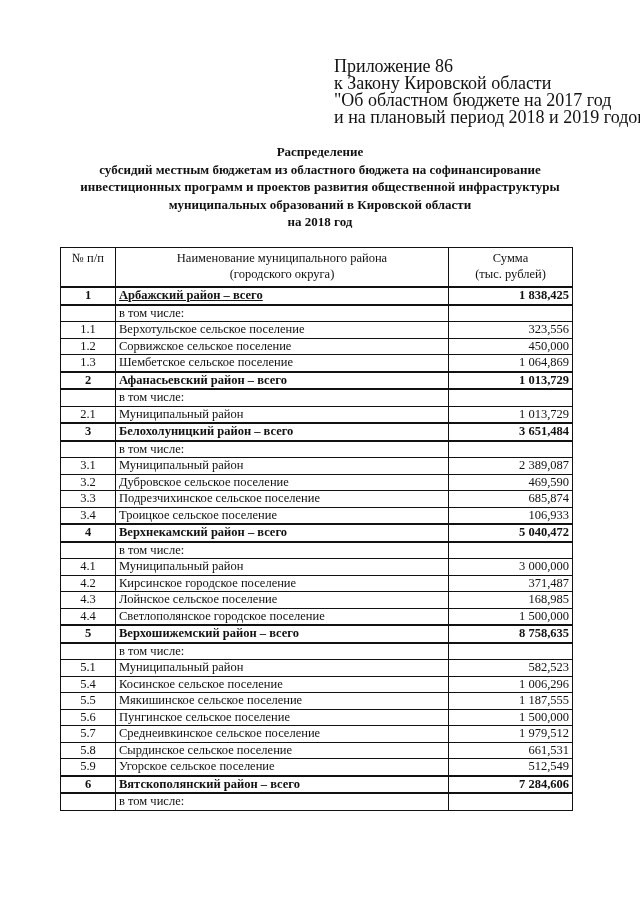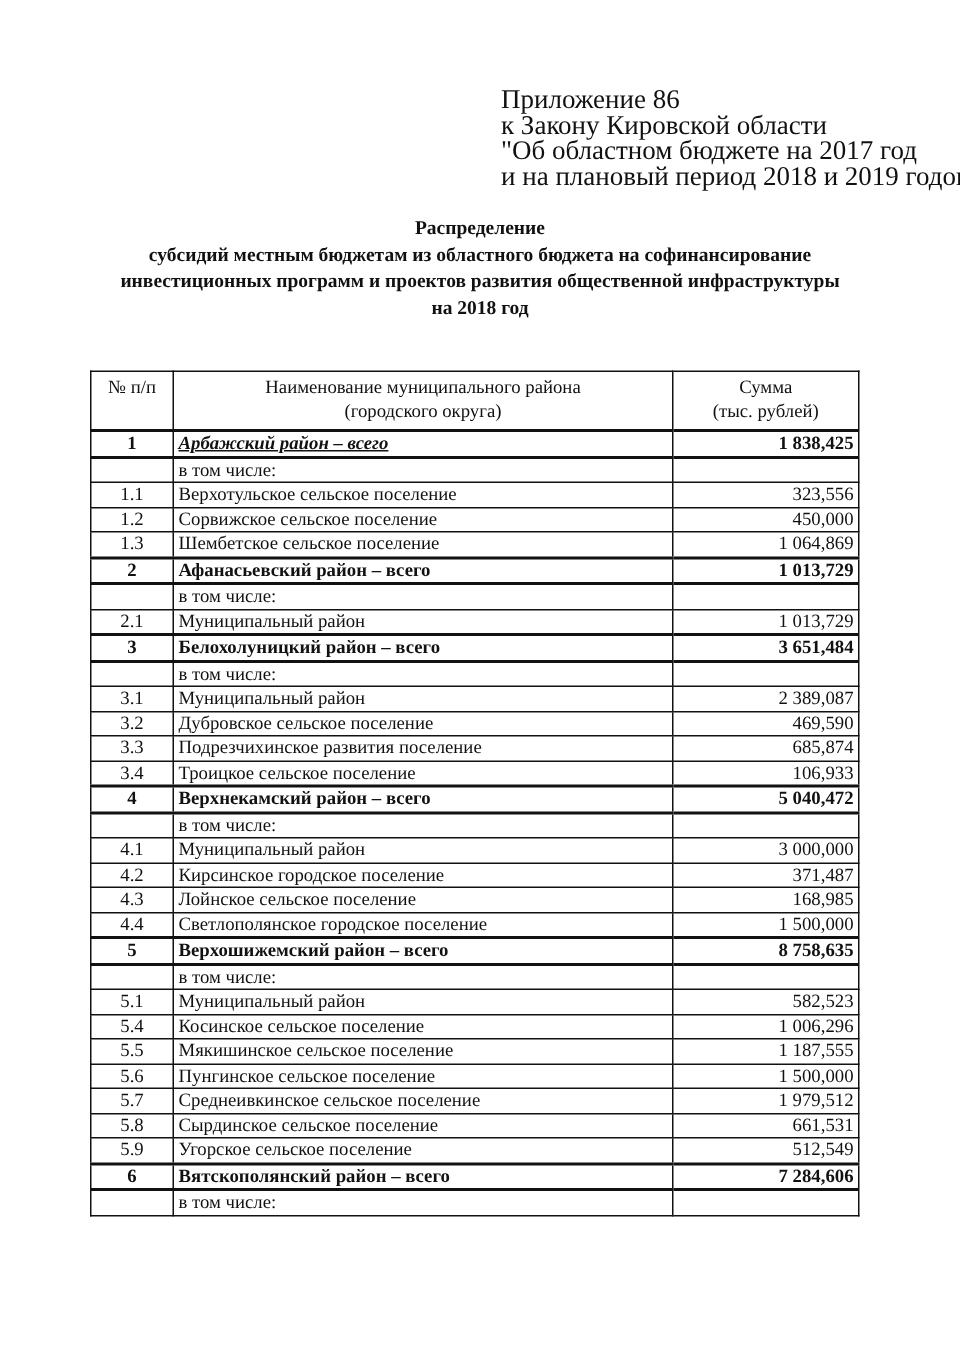--- a/index.html
+++ b/index.html
@@ -29,38 +29,39 @@
   table.main th {
     font-weight: normal; height: 36px; line-height: 16px; vertical-align: top; padding-top: 2px;
   }
   col.c1 { width: 55px; }
   col.c2 { width: 333px; }
   col.c3 { width: 124px; }
   td.num { text-align: center; }
   td.sum { text-align: right; }
   tr.total td { font-weight: bold; }
   tr.total td.name { text-decoration: none; }
-  tr.first-total td.name span { text-decoration: underline; font-style: italic; }
+  tr.first-total td.name span { text-decoration: underline; }
   tr.total { border-top: 2px solid #111; border-bottom: 2px solid #111; }
   tr.total td { border-top: 2px solid #111; border-bottom: 2px solid #111; }
 </style>
 </head>
 <body>
 
 <div class="annex">
   <div>Приложение 86</div>
   <div>к Закону Кировской области</div>
   <div>"Об областном бюджете на 2017 год</div>
   <div>и на плановый период 2018 и 2019 годов"</div>
 </div>
 
 <div class="title">
   <div>Распределение</div>
   <div>субсидий местным бюджетам из областного бюджета на софинансирование</div>
   <div>инвестиционных программ и проектов развития общественной инфраструктуры</div>
+  <div>муниципальных образований в Кировской области</div>
   <div>на 2018 год</div>
 </div>
 
 <table class="main">
   <colgroup>
       <col class="c1">
       <col class="c2">
       <col class="c3">
     </colgroup>
   <thead>
@@ -134,21 +135,21 @@
         <td class="name"><span>Муниципальный район</span></td>
         <td class="sum">2 389,087</td>
       </tr>
       <tr>
         <td class="num">3.2</td>
         <td class="name"><span>Дубровское сельское поселение</span></td>
         <td class="sum">469,590</td>
       </tr>
       <tr>
         <td class="num">3.3</td>
-        <td class="name"><span>Подрезчихинское развития поселение</span></td>
+        <td class="name"><span>Подрезчихинское сельское поселение</span></td>
         <td class="sum">685,874</td>
       </tr>
       <tr>
         <td class="num">3.4</td>
         <td class="name"><span>Троицкое сельское поселение</span></td>
         <td class="sum">106,933</td>
       </tr>
       <tr class="total">
         <td class="num">4</td>
         <td class="name"><span>Верхнекамский район – всего</span></td>

